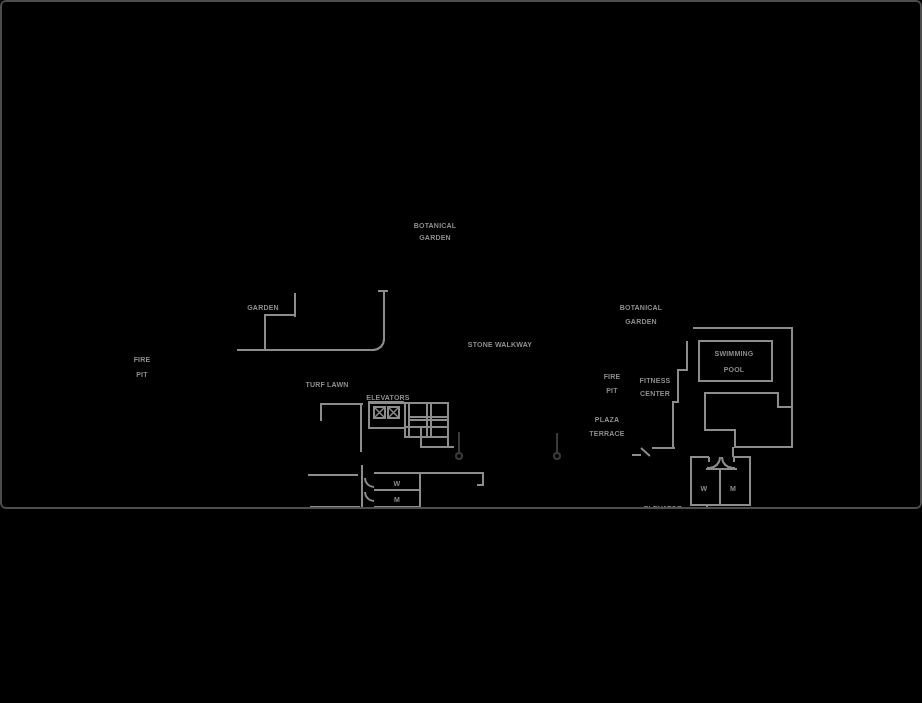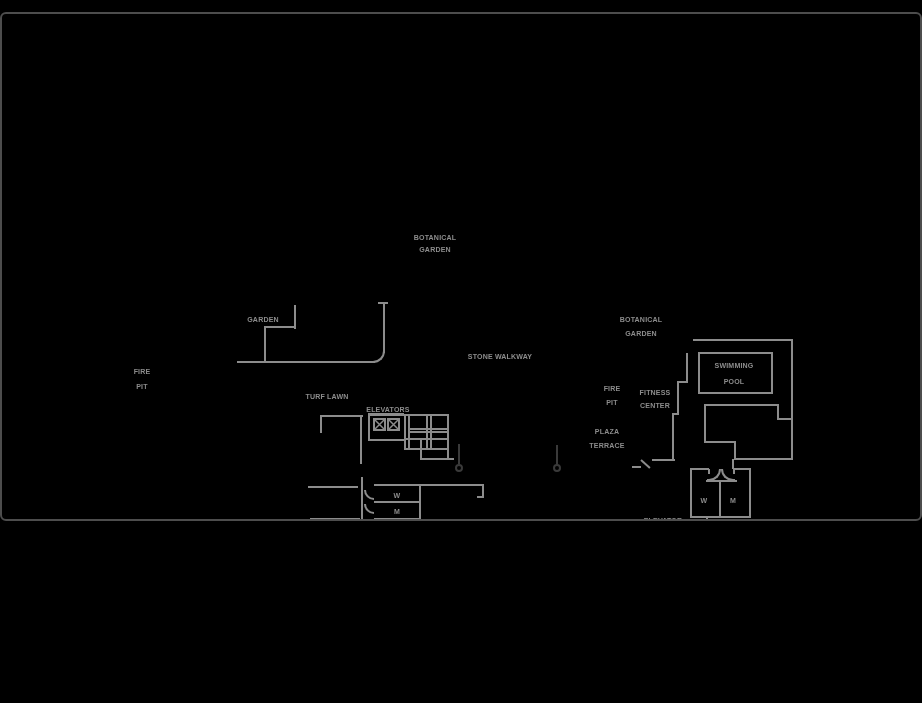--- a/index.html
+++ b/index.html
@@ -1,18 +1,18 @@
 <!DOCTYPE html>
 <html style="--bg: #000000; --line: #8c8c8c; --dimc: #3a3a3a; --text: #8c8c8c; --frame: #4d4d4d;"><head>
 <meta charset="utf-8">
 <style>
   html,body{margin:0;padding:0;background:#000;}
   .canvas{
     position:relative;width:922px;height:509px;background:var(--bg,#000);
-    overflow:hidden;font-family:"Liberation Sans",sans-serif;margin-top:12px;
+    overflow:hidden;font-family:"Liberation Sans",sans-serif;
   }
   .frame{position:absolute;inset:0;border:2px solid var(--frame,#4d4d4d);border-radius:6px;pointer-events:none;}
   .grp{position:absolute;inset:0;}
   .w{position:absolute;background:var(--line,#8c8c8c);}
   .dim{background:var(--dimc,#3a3a3a);}
   .box{position:absolute;border:2px solid var(--line,#8c8c8c);background:transparent;box-sizing:border-box;}
   .circ{position:absolute;border:2px solid var(--dimc,#3a3a3a);border-radius:50%;background:transparent;box-sizing:border-box;}
   .arc-br{position:absolute;border-right:2px solid var(--line,#8c8c8c);border-bottom:2px solid var(--line,#8c8c8c);border-bottom-right-radius:14px;box-sizing:border-box;}
   .arc-bl{position:absolute;border-left:2px solid var(--line,#8c8c8c);border-bottom:2px solid var(--line,#8c8c8c);border-bottom-left-radius:14px;box-sizing:border-box;}
   .diag{position:absolute;height:2px;background:var(--line,#8c8c8c);transform:rotate(42deg);transform-origin:left center;}

